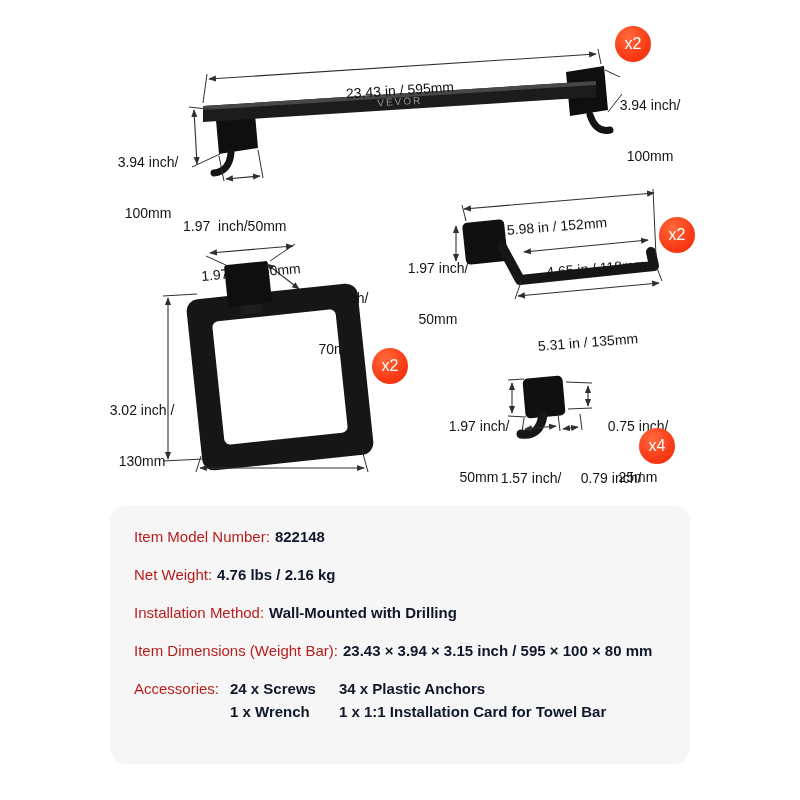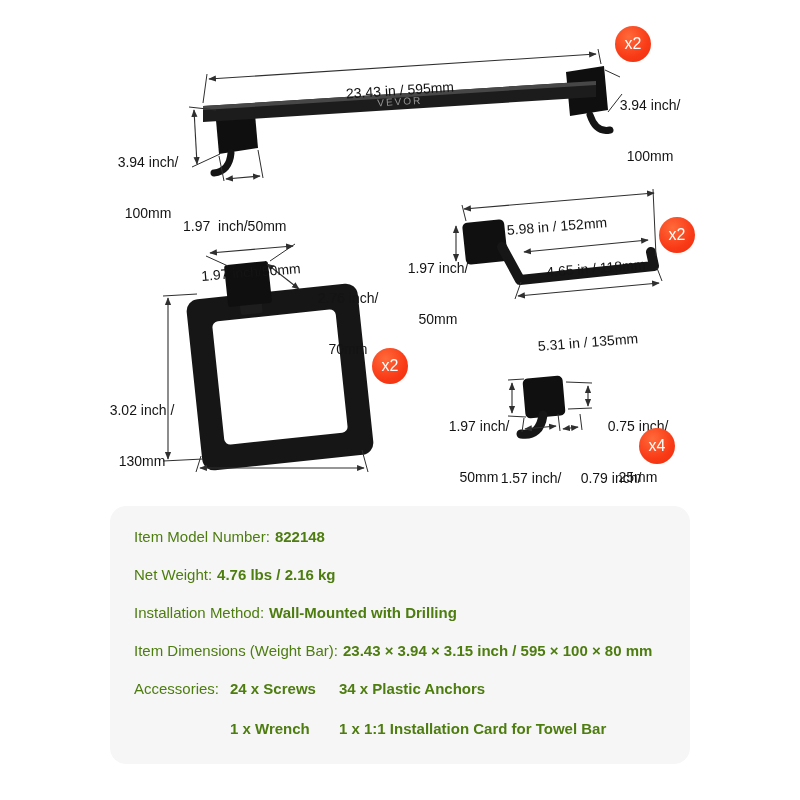--- a/index.html
+++ b/index.html
@@ -11,26 +11,26 @@
   .ext{stroke:#2f2f2f;stroke-width:1;fill:none}
   .lead{stroke:#2f2f2f;stroke-width:1;fill:none}
   .dim-label{position:absolute;font-size:14px;line-height:17px;color:#141414;text-align:center;white-space:pre}
   .dim-label.left-align{text-align:left}
   .badge{position:absolute;width:36px;height:36px;border-radius:50%;
     background:radial-gradient(circle at 38% 30%, #ff6a3a 0%, #f93a17 60%, #ee2d0c 100%);
     color:#fff;font-weight:400;font-size:16px;display:flex;align-items:center;justify-content:center}
   .spec-box{position:absolute;left:110px;top:506px;width:580px;height:258px;background:#f6f6f6;
     border-radius:16px;padding:21px 18px 0 24px;font-size:15px}
   .spec-row{display:flex;align-items:baseline;line-height:20px;margin-bottom:18px;white-space:pre}
-  .spec-label{color:#4d7c0f;margin-right:5px}
-  .spec-value{color:#4d7c0f;font-weight:700}
+  .spec-label{color:#b91c1c;margin-right:5px}
+  .spec-value{color:#0f172a;font-weight:700}
   .acc-label{width:96px;margin-right:0}
   .acc-col-a{width:109px}
   .acc-spacer{display:inline-block;width:96px}
-  .spec-row.acc{margin-bottom:20px}
+  .spec-row.acc{margin-bottom:3px}
 </style>
 </head>
 <body>
 
 <div class="canvas">
 
   <svg class="diagram" width="800" height="505" viewBox="0 0 800 505">
     <defs>
       <marker id="arr" viewBox="0 0 10 10" refX="9" refY="5" markerWidth="7" markerHeight="7" orient="auto-start-reverse">
         <path d="M0,1 L10,5 L0,9 z" fill="#2f2f2f"></path>
@@ -144,21 +144,21 @@
   <div class="dim-label" style="left:526px;top:226px;width:140px;transform:rotate(-4.5deg)">
     <div>4.65 in / 118mm</div>
   </div>
   <div class="dim-label" style="left:518px;top:300px;width:140px;transform:rotate(-4.5deg)">
     <div>5.31 in / 135mm</div>
   </div>
 
   <div class="dim-label" style="left:181px;top:230px;width:140px;transform:rotate(-4.5deg)">
     <div>1.97 inch/50mm</div>
   </div>
-  <div class="dim-label" style="left:306px;top:256px;width:84px">
+  <div class="dim-label" style="left:296px;top:256px;width:84px">
     <div>2.76 inch/</div>
     <div>70mm</div>
   </div>
   <div class="dim-label" style="left:98px;top:368px;width:88px">
     <div>3.02 inch /</div>
     <div>130mm</div>
   </div>
   <div class="dim-label" style="left:222px;top:472px;width:120px">
     <div>6.3 in /160</div>
   </div>

